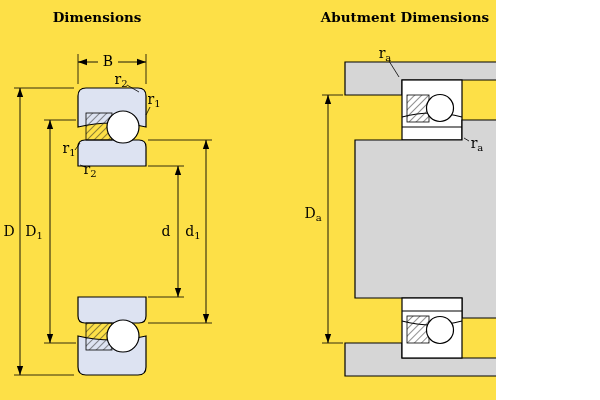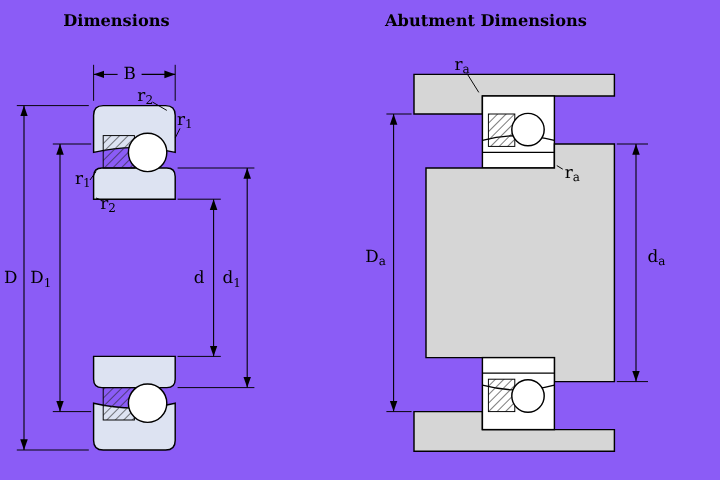--- a/index.html
+++ b/index.html
@@ -2,23 +2,23 @@
 <html><head>
 <meta charset="utf-8">
 <style>
   html, body {
     margin: 0;
     padding: 0;
     background: #ffffff;
   }
   .stage {
     position: relative;
-    width: 600px;
+    width: 496px;
     height: 400px;
-    background: #8b5cf6;
+    background: #fde047;
     overflow: hidden;
   }
   svg { display: block; }
   .title {
     font-family: "DejaVu Serif", "Liberation Serif", serif;
     font-size: 13.5px;
     font-weight: bold;
     fill: #000000;
   }
   .lbl {

